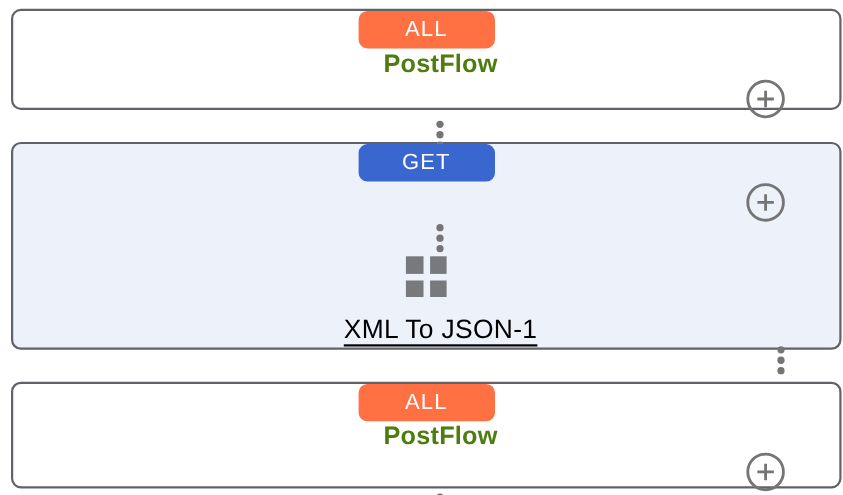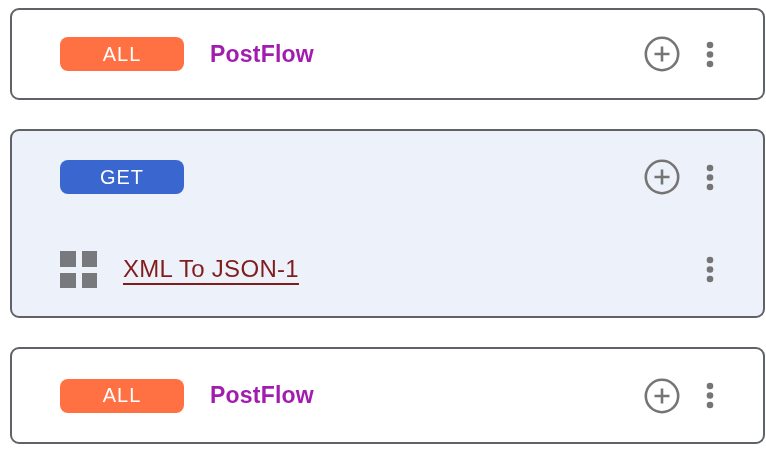--- a/index.html
+++ b/index.html
@@ -22,20 +22,21 @@
   }
   .card-first  { margin-top: 8px;  height: 92px; }
   .card-middle { margin-top: 29px; height: 189px; background: #EDF1FA; }
   .card-last   { margin-top: 29px; height: 97px; }
 
   .row {
     display: flex;
     align-items: center;
     padding: 0 48px;
     height: 100%;
+    flex-direction: column;
   }
   .card-middle .row-main   { height: 92px; }
   .card-middle .row-policy { height: 72px; margin-top: 10px; }
 
   .badge {
     flex: 0 0 auto;
     width: 124px;
     height: 34px;
     border-radius: 8px;
     color: #ffffff;
@@ -43,21 +44,21 @@
     letter-spacing: 1px;
     display: flex;
     align-items: center;
     justify-content: center;
   }
 
   .flow-title {
     margin: 0 0 0 26px;
     font-size: 23px;
     font-weight: bold;
-    color: #a21caf;
+    color: #4d7c0f;
     letter-spacing: 0.2px;
     white-space: nowrap;
   }
 
   .icon-btn {
     background: none;
     border: none;
     padding: 0;
     cursor: pointer;
     display: flex;
@@ -130,21 +131,21 @@
       </svg>
     </button>
   </div>
   <div class="row row-policy">
     <span class="grid-icon">
       <span></span>
         <span></span>
         <span></span>
         <span></span>
     </span>
-    <a class="policy-link" style="color: #7f1d1d;">XML To JSON-1</a>
+    <a class="policy-link" style="color: #000000; margin-top: 17px;">XML To JSON-1</a>
     <button class="icon-btn btn-menu-solo">
       <svg width="10" height="27" viewBox="0 0 10 27">
         <circle cx="5" cy="4" r="3.3" fill="#757575"></circle>
         <circle cx="5" cy="13.5" r="3.3" fill="#757575"></circle>
         <circle cx="5" cy="23" r="3.3" fill="#757575"></circle>
       </svg>
     </button>
   </div>
 </section>
 

